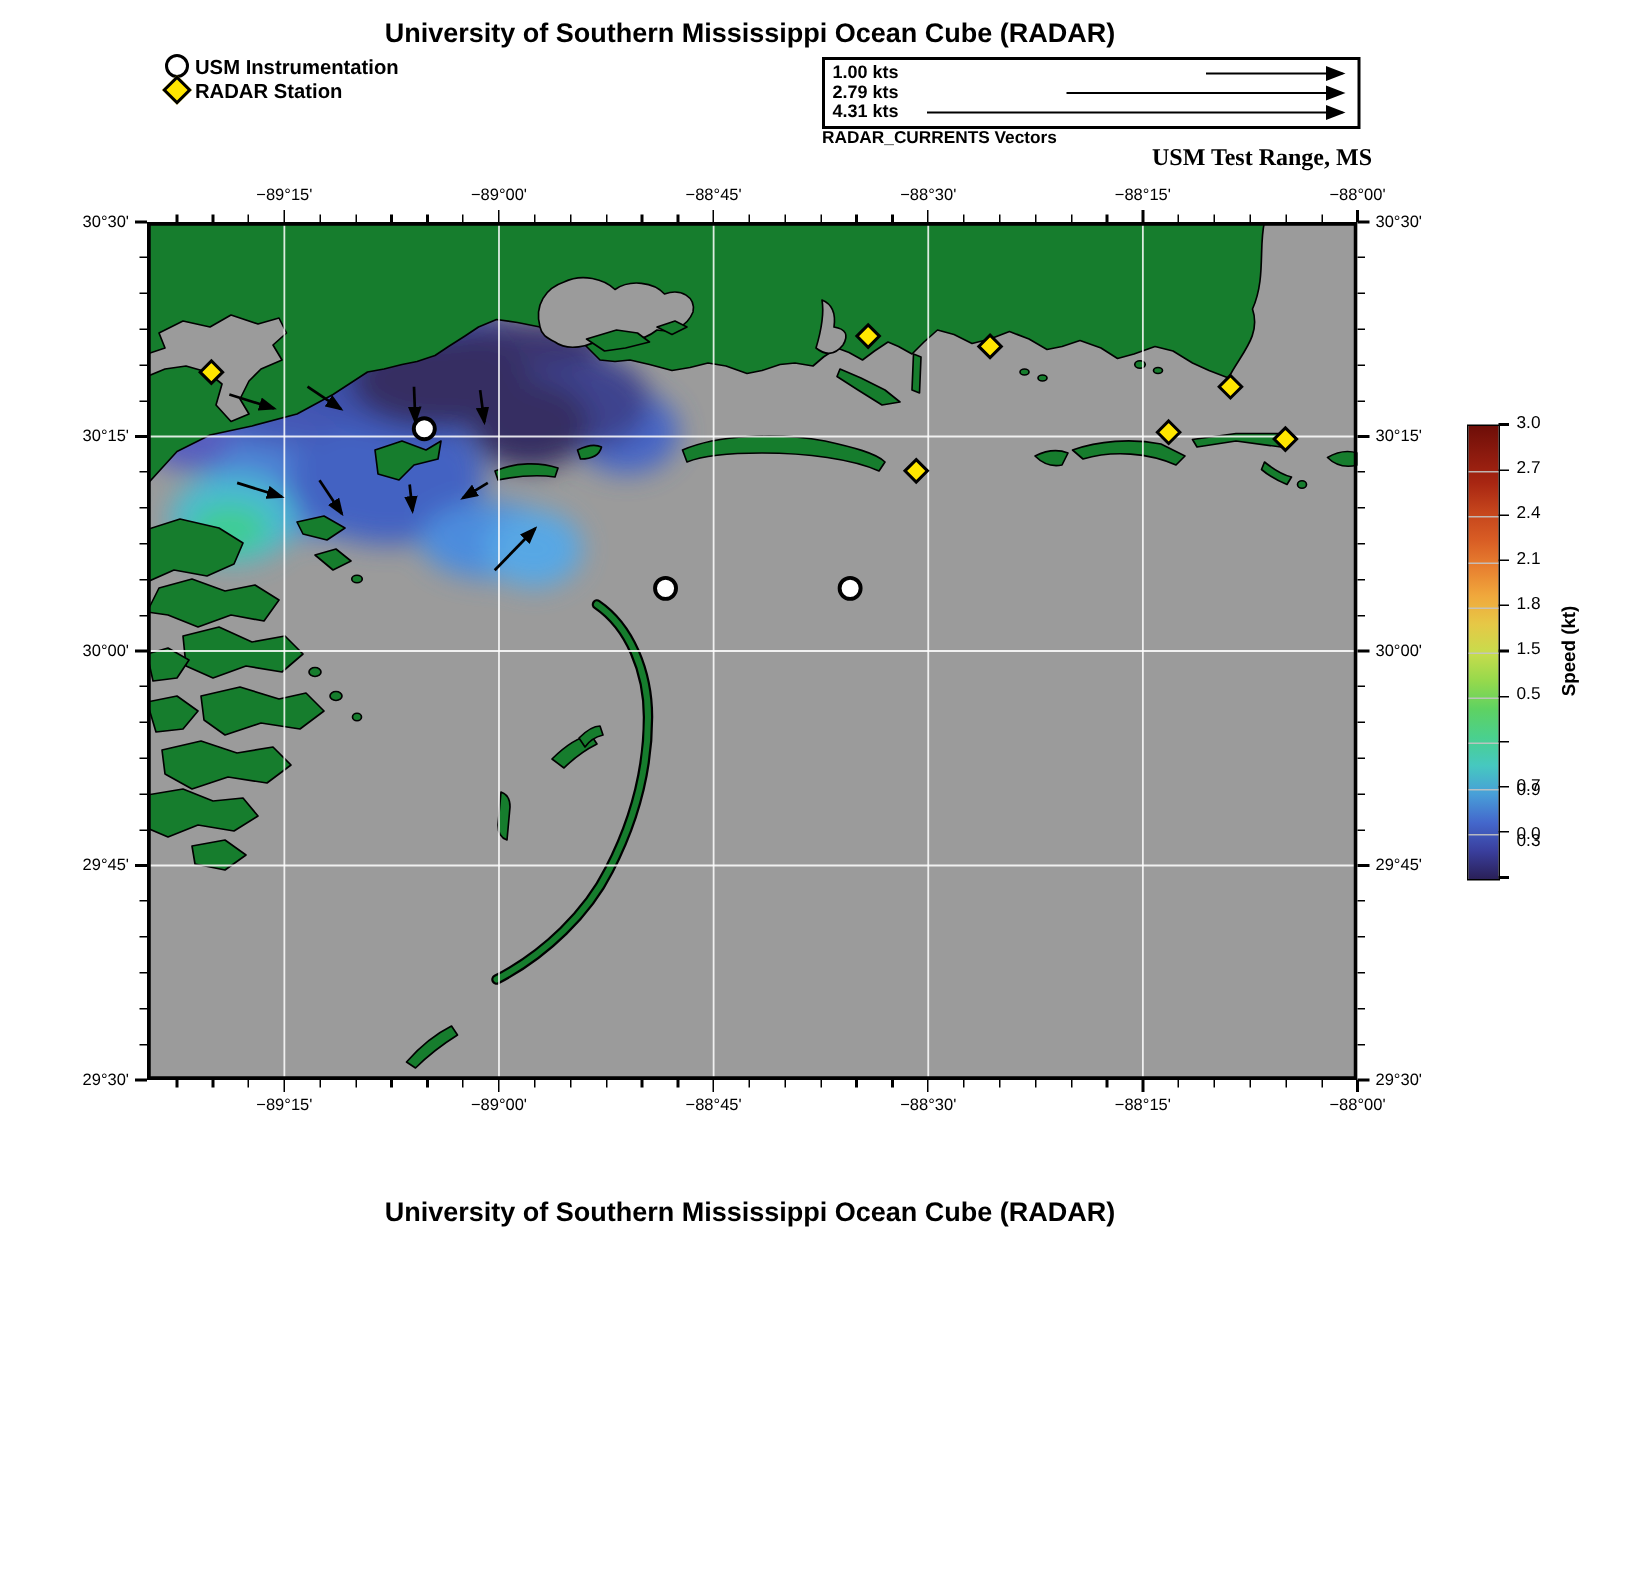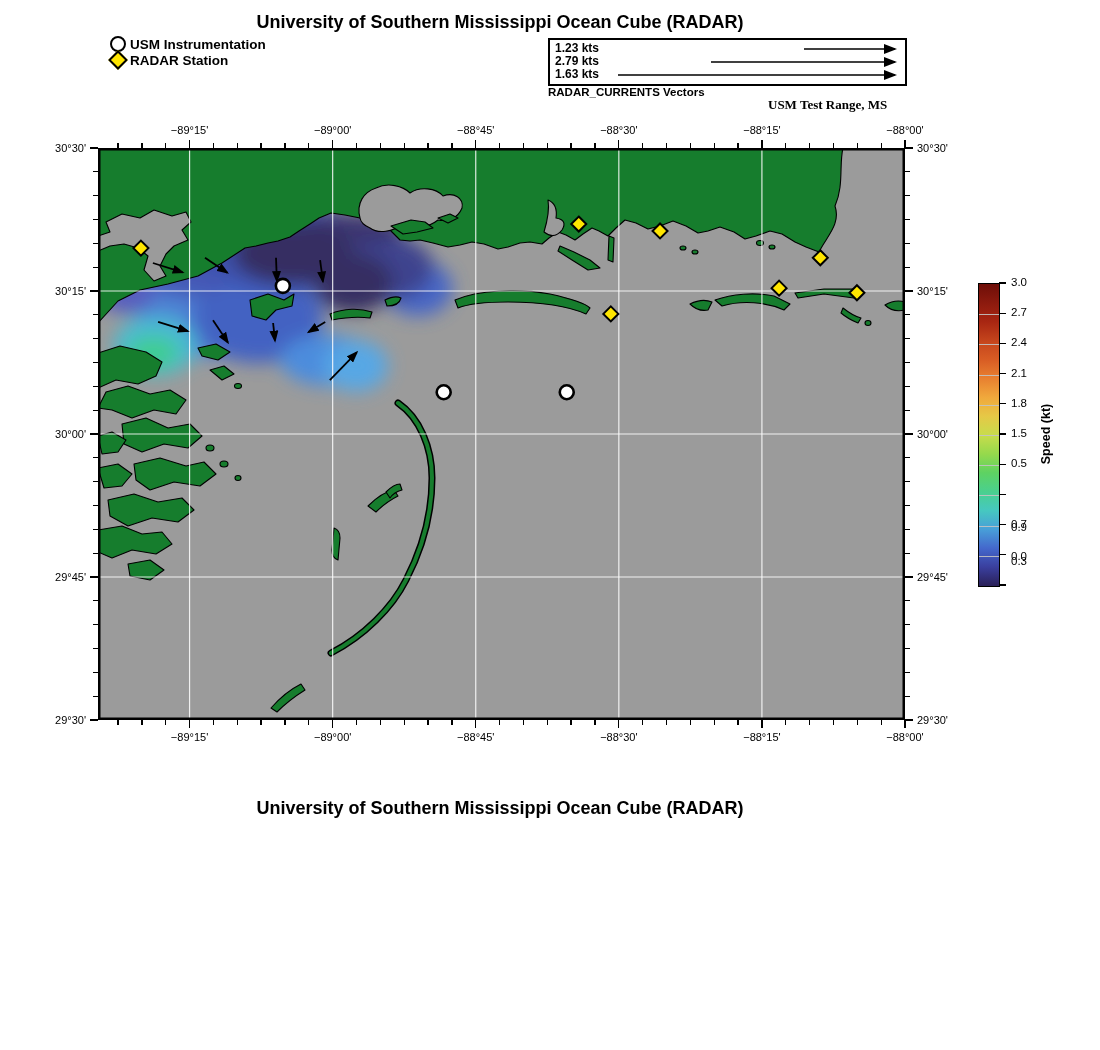--- a/index.html
+++ b/index.html
@@ -3,21 +3,21 @@
 <meta charset="utf-8">
 <style>
   html,body{margin:0;padding:0;background:#ffffff;}
   #page{position:relative;width:1100px;height:1050px;background:#ffffff;overflow:hidden;
         font-family:"Liberation Sans","DejaVu Sans",sans-serif;color:#000;}
   .abs{position:absolute;}
   .title{font-size:18px;font-weight:bold;text-align:center;}
   .serif{font-family:"Liberation Serif","DejaVu Serif",serif;}
   #top-title{left:0;top:12px;width:1000px;}
   #subtitle{left:98px;top:99px;width:807px;font-size:17px;font-weight:bold;text-align:center;}
-  #range-label{left:768px;top:97px;font-size:13px;font-weight:bold;}
+  #range-label{left:768px;top:97px;font-size:16px;font-weight:bold;}
   #footer-title{left:0;top:798px;width:1000px;}
   
   #legend{left:110px;top:36px;}
   .legend-row{display:flex;align-items:center;height:16px;}
   .legend-label{font-size:13.5px;font-weight:bold;margin-left:4px;}
   .mk-circle{width:12px;height:12px;border:2.4px solid #000;border-radius:50%;background:#fff;display:inline-block;}
   .mk-diamond{width:10px;height:10px;border:2px solid #000;background:#ffe600;display:inline-block;transform:rotate(45deg);margin:1px;}
   
   #scale-box{left:548px;top:38px;width:355px;height:44px;border:2px solid #000;background:#fff;}
   .scale-label{position:absolute;left:5px;font-size:12px;font-weight:bold;line-height:13px;}
@@ -44,23 +44,23 @@
       <span class="mk-circle"></span>
       <span class="legend-label">USM Instrumentation</span>
     </div>
     <div class="legend-row">
       <span class="mk-diamond"></span>
       <span class="legend-label">RADAR Station</span>
     </div>
   </div>
 
   <div id="scale-box" class="abs">
-    <div class="scale-label" style="top:2px">1.23 kts</div>
+    <div class="scale-label" style="top:2px">1.00 kts</div>
     <div class="scale-label" style="top:15px">2.79 kts</div>
-    <div class="scale-label" style="top:28px">1.63 kts</div>
+    <div class="scale-label" style="top:28px">4.31 kts</div>
     <svg id="scale-arrows" width="355" height="44" style="position:absolute;left:0;top:0">
         <line x1="254" y1="9" x2="345" y2="9" stroke="#000" stroke-width="1.4"></line>
         <path d="M334,4 L347,9 L334,14 Z" fill="#000"></path>
         <line x1="161" y1="22" x2="345" y2="22" stroke="#000" stroke-width="1.4"></line>
         <path d="M334,17 L347,22 L334,27 Z" fill="#000"></path>
         <line x1="68" y1="35" x2="345" y2="35" stroke="#000" stroke-width="1.4"></line>
         <path d="M334,30 L347,35 L334,40 Z" fill="#000"></path>
       </svg>
   </div>
   <div id="scale-caption" class="abs">RADAR_CURRENTS Vectors</div>

